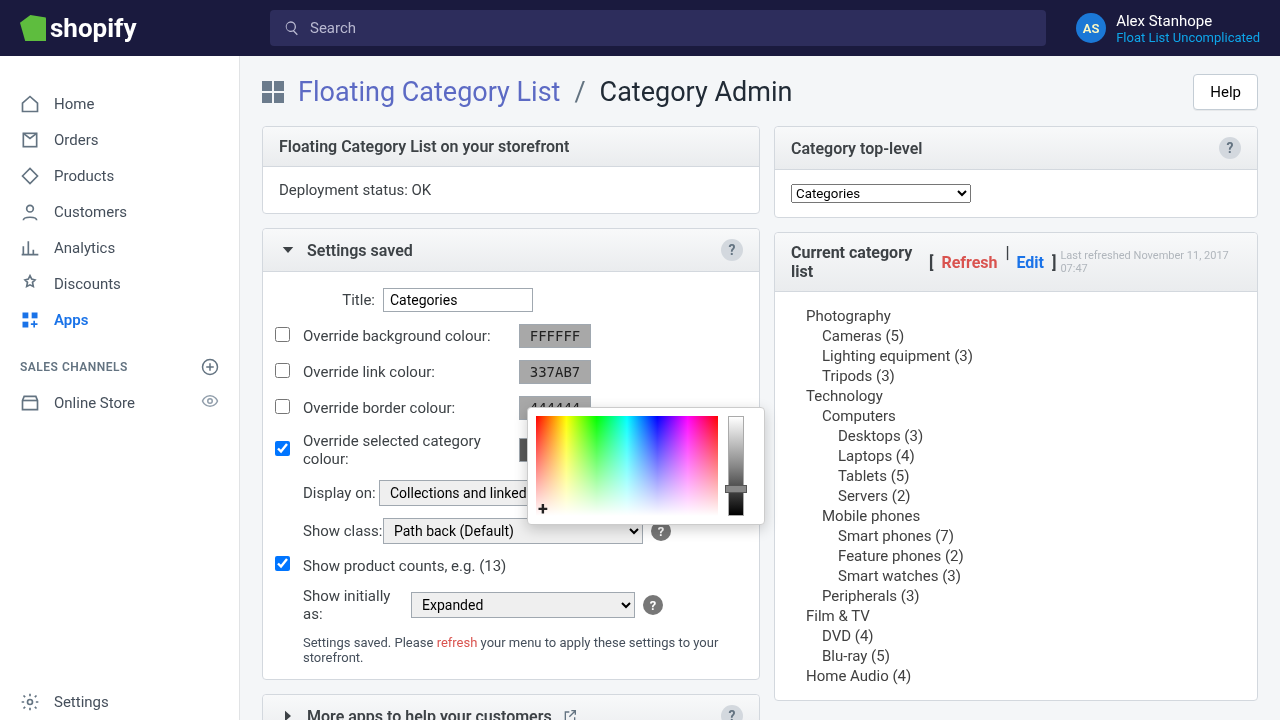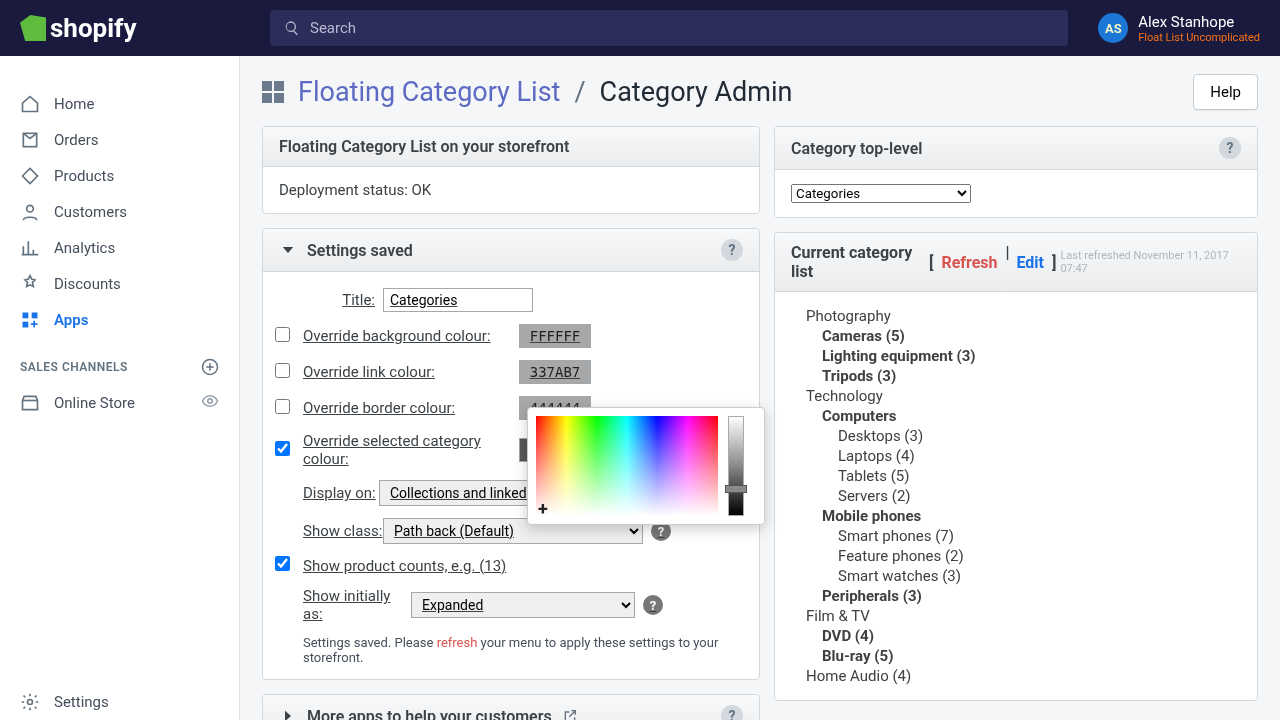--- a/index.html
+++ b/index.html
@@ -9,21 +9,21 @@
 .logo { color: #fff; font-size: 26px; font-weight: 700; display: flex; align-items: center; gap: 4px; width: 220px; }
 .logo-icon { width: 26px; height: 26px; background: #5ebd3e; border-radius: 4px 4px 0 0; clip-path: polygon(20% 100%, 0 30%, 40% 0, 100% 10%, 100% 100%); position: relative; }
 .searchbar { flex: 1; background: #2d2d5c; border-radius: 4px; height: 36px; display: flex; align-items: center; padding: 0 14px; margin: 0 30px; }
 .searchbar svg { width: 16px; height: 16px; fill: #b8b8d0; margin-right: 10px; }
 .searchbar input { background: transparent; border: none; color: #b8b8d0; font-size: 15px; outline: none; flex: 1; }
 .searchbar input::placeholder { color: #b8b8d0; }
 .userblock { display: flex; align-items: center; gap: 10px; }
 .avatar { width: 30px; height: 30px; background: #1b78d6; border-radius: 50%; display: flex; align-items: center; justify-content: center; color: #fef9c3; font-size: 13px; font-weight: 600; }
 .userinfo { color: #fff; }
 .userinfo .uname { font-size: 15px; }
-.userinfo .ushop { font-size: 11px; color: #f97316; }
+.userinfo .ushop { font-size: 13px; color: #0ea5e9; }
 
 .layout { display: flex; height: calc(100% - 56px); }
 .sidebar { width: 240px; background: #fff; border-right: 1px solid #e1e3e5; padding-top: 30px; display: flex; flex-direction: column; }
 .navitem { display: flex; align-items: center; gap: 14px; padding: 8px 20px; color: #454f5b; font-size: 15px; cursor: pointer; text-decoration: none; }
 .navitem.apps { color: #1a73e8; font-weight: 600; }
 .navitem .nicon { width: 20px; height: 20px; display: flex; align-items: center; justify-content: center; }
 .navhead { font-size: 12px; font-weight: 600; letter-spacing: 0.5px; color: #637381; padding: 20px 20px 8px; display: flex; align-items: center; justify-content: space-between; }
 .navhead svg { width: 18px; height: 18px; fill: #637381; }
 .navitem .trail { margin-left: auto; }
 .sidebar-spacer { flex: 1; }
@@ -42,21 +42,21 @@
 .colR { flex: 1; }
 
 .panel { background: #fff; border: 1px solid #d3d8de; border-radius: 4px; margin-bottom: 14px; }
 .phead { background: linear-gradient(#f8f9fa, #eaecee); border-bottom: 1px solid #d3d8de; border-radius: 4px 4px 0 0; padding: 10px 16px; font-size: 16px; font-weight: 600; color: #3d4246; display: flex; align-items: center; }
 .phead .hq { margin-left: auto; width: 22px; height: 22px; background: #d3d8de; border-radius: 50%; display: flex; align-items: center; justify-content: center; font-size: 14px; font-weight: 700; color: #637381; cursor: pointer; }
 .pbody { padding: 14px 16px; font-size: 15px; color: #3d4246; }
 
 .chev { width: 18px; height: 18px; margin-right: 10px; }
 .chev.down { transform: rotate(90deg); }
 
-.frow { display: flex; align-items: center; padding: 6px 0; font-size: 15px; text-decoration: underline; }
+.frow { display: flex; align-items: center; padding: 6px 0; font-size: 15px; }
 .frow .fchk { width: 28px; }
 .frow .fchk input { width: 15px; height: 15px; }
 .frow .flab { width: 216px; color: #3d4246; }
 .frow .flab.right { text-align: right; padding-right: 8px; width: 80px; }
 .frow input[type=text], .frow select { border: 1px solid #a0a8b0; padding: 3px 6px; font-size: 14px; }
 .frow .colorin { background: #a8a8a8; border: 1px solid #666; color: #222; width: 72px; text-align: center; font-family: monospace; padding: 3px 4px; }
 .frow .colorin.dark { background: #5a5a5a; color: #fff; }
 .frow .hq { width: 20px; height: 20px; background: #777; border-radius: 50%; display: flex; align-items: center; justify-content: center; font-size: 13px; font-weight: 700; color: #fff; margin-left: 8px; cursor: pointer; }
 
 .saved-msg { font-size: 13px; color: #454f5b; padding: 6px 0 4px 28px; }
@@ -70,21 +70,21 @@
 
 .catselect { width: 180px; }
 
 .catlist-head { font-size: 16px; font-weight: 700; color: #3d4246; display: flex; align-items: center; gap: 4px; }
 .catlist-head .refresh { color: #d9534f; cursor: pointer; }
 .catlist-head .editlink { color: #1a73e8; cursor: pointer; }
 .catlist-head .ts { margin-left: auto; font-size: 11px; color: #b0b6bc; font-weight: 400; }
 
 .tree { padding: 14px 18px; font-size: 15px; }
 .tree a { color: #404040; text-decoration: none; display: block; padding: 1px 0; cursor: pointer; margin-left: 13px; }
-.tree .i1 { padding-left: 16px; font-weight: bold; }
+.tree .i1 { padding-left: 16px; }
 .tree .i2 { padding-left: 32px; }
 
 .more-panel .phead { font-size: 16px; }
 .more-panel .ext { width: 16px; height: 16px; margin-left: 10px; }
 </style>
 </head>
 <body>
 
 <div class="topbar">
   <div class="logo">

